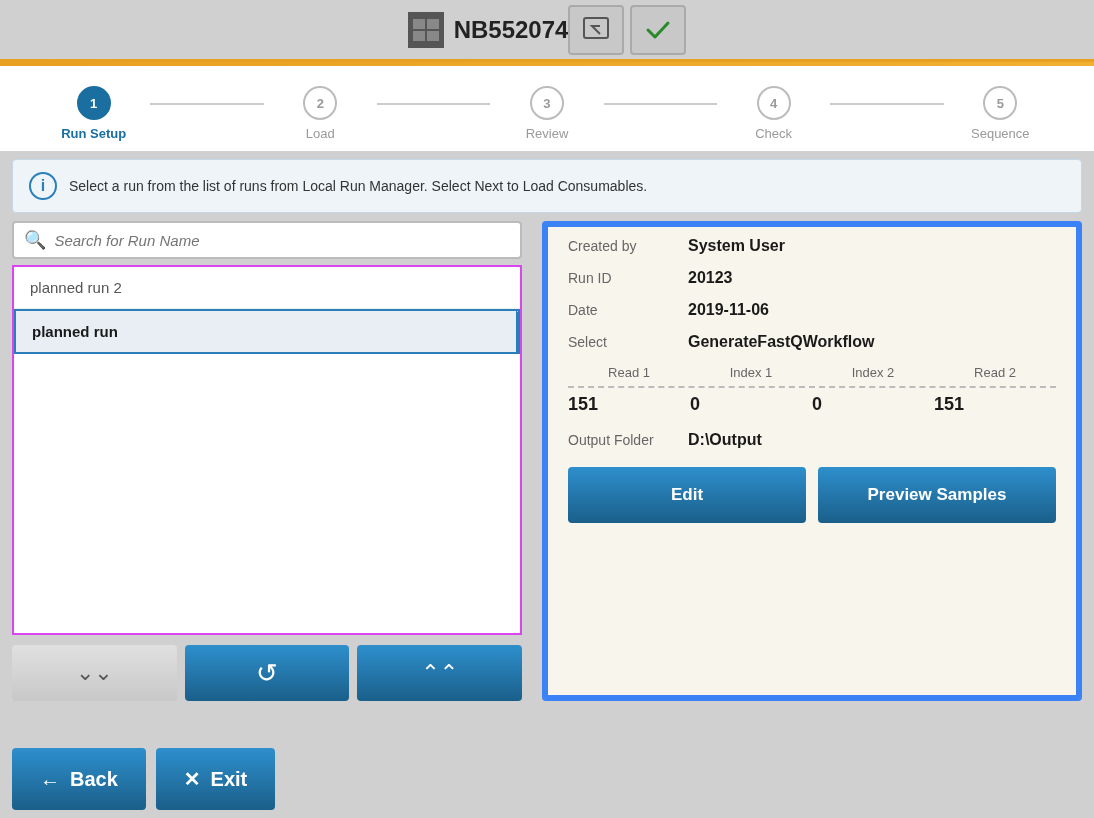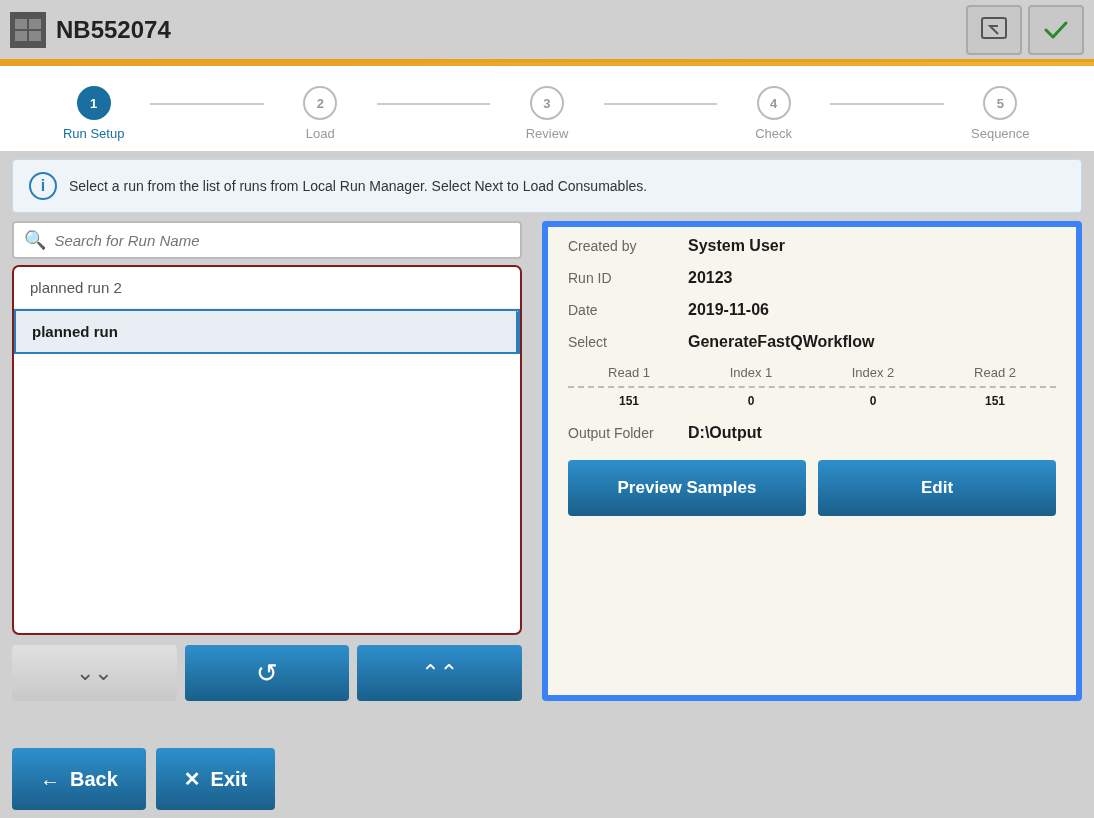--- a/index.html
+++ b/index.html
@@ -9,21 +9,21 @@
       background: #d0d0d0;
       font-family: Arial, sans-serif;
       overflow: hidden;
       position: relative;
     }
 
     
     .title-bar {
       display: flex;
       align-items: center;
-      justify-content: space-between;
+      justify-content: center;
       background: #d0d0d0;
       padding: 24px 10px;
       height: 62px;
       border-bottom: 3px solid #e8a020;
     }
     .title-left {
       display: flex;
       align-items: center;
       gap: 10px;
     }
@@ -103,21 +103,21 @@
       color: #fff;
     }
     .step-label {
       margin-top: 6px;
       font-size: 13px;
       color: #999;
       white-space: nowrap;
     }
     .step-label.active {
       color: #1a6fa0;
-      font-weight: normal;
+      font-weight: bold;
     }
     .step-line {
       flex: 1;
       height: 2px;
       background: #ccc;
       margin-top: -20px;
       position: relative;
       z-index: 1;
     }
 
@@ -183,22 +183,22 @@
       border: none;
       outline: none;
       font-size: 15px;
       color: #999;
       flex: 1;
       background: transparent;
       font-style: italic;
     }
     .run-list {
       flex: 1;
-      border: 2px solid #7f1d1d;
-      border-radius: 7px;
+      border: 2px solid #d946ef;
+      border-radius: 0;
       background: #fff;
       overflow: hidden;
       position: relative;
     }
     .run-item {
       padding: 12px 16px;
       font-size: 15px;
       color: #555;
       cursor: pointer;
       border-bottom: 1px solid #eee;
@@ -294,22 +294,21 @@
       text-align: center;
       font-size: 13px;
       color: #666;
     }
     .reads-values {
       display: flex;
       justify-content: space-around;
     }
     .reads-value-cell {
       flex: 1;
-      text-align: center;
-      font-size: 12px;
+      font-size: 18px;
       font-weight: bold;
       color: #1a1a1a;
     }
 
     
     .action-buttons {
       display: flex;
       gap: 12px;
       margin-top: 18px;
     }
@@ -508,24 +507,24 @@
       </div>
     </div>
 
     <div class="detail-row" style="margin-top: 16px;">
       <span class="detail-label">Output Folder</span>
       <span class="detail-value">D:\Output</span>
     </div>
 
     <div class="action-buttons">
       <button class="action-btn">
-        <span>Preview Samples</span>
+        <span>Edit</span>
       </button>
       <button class="action-btn">
-        <span>Edit</span>
+        <span>Preview Samples</span>
       </button>
     </div>
 
   </div>
 
 </div>
 
 <div class="footer">
   <div class="footer-left">
     <button class="footer-btn">

